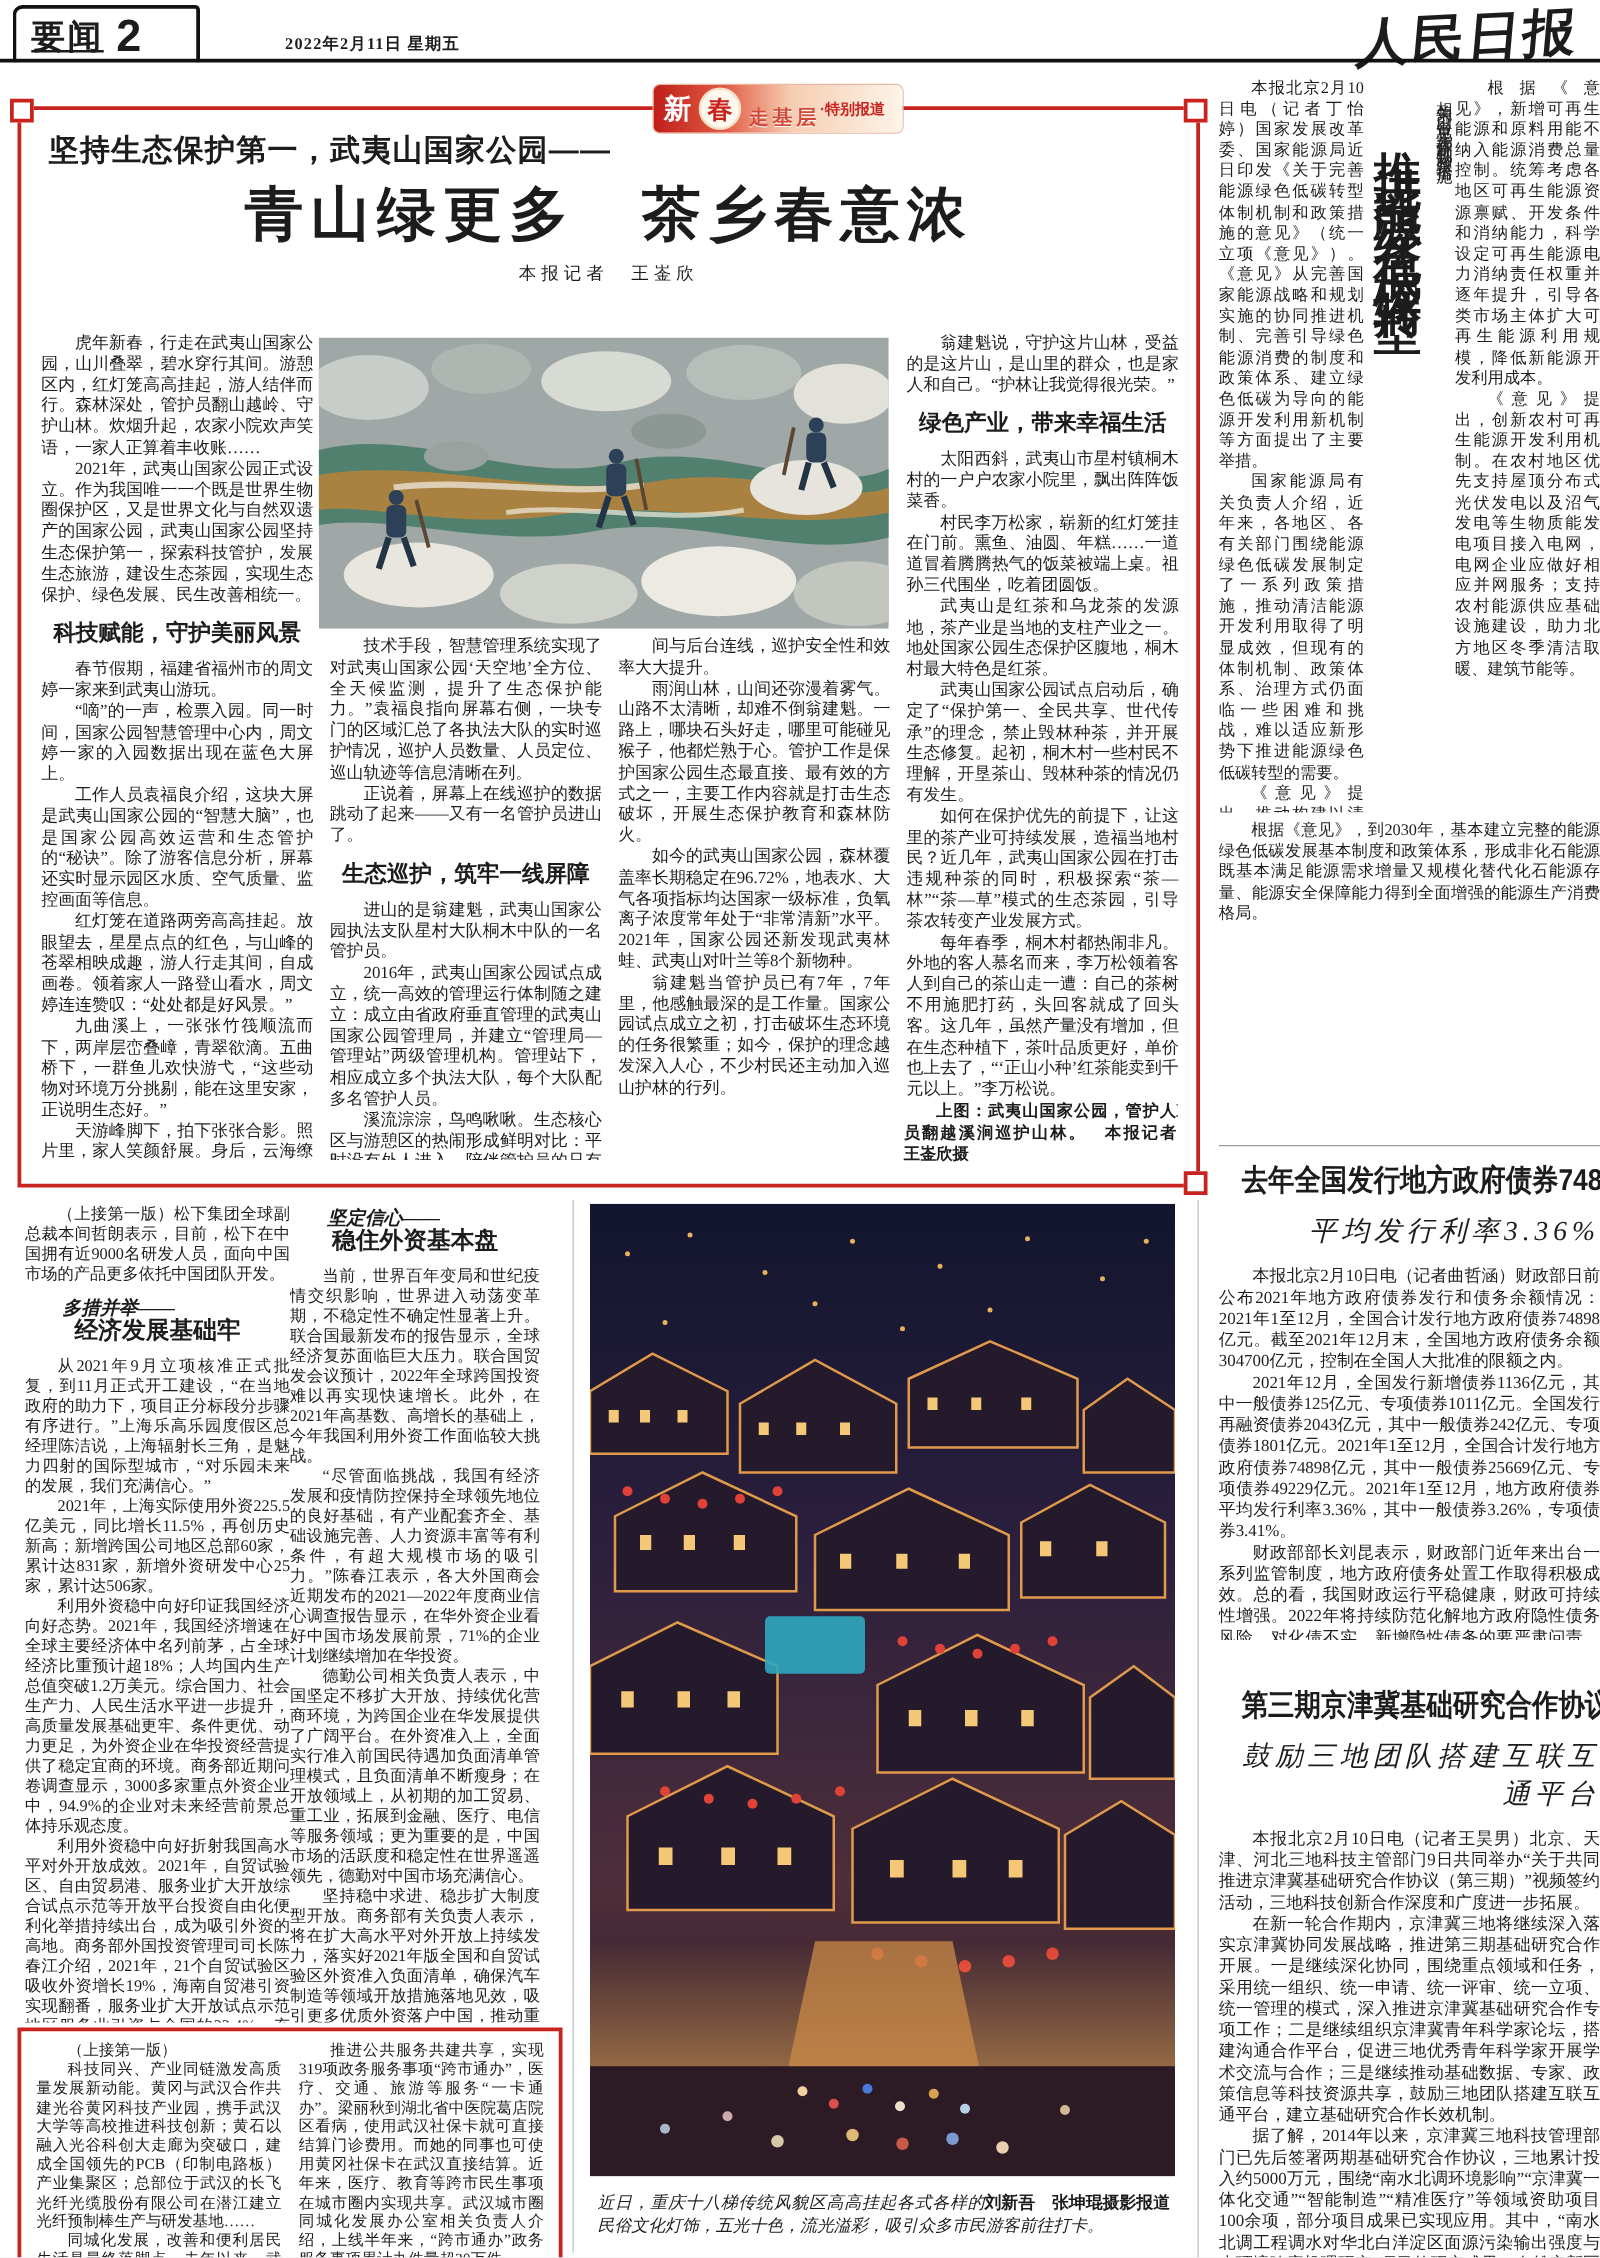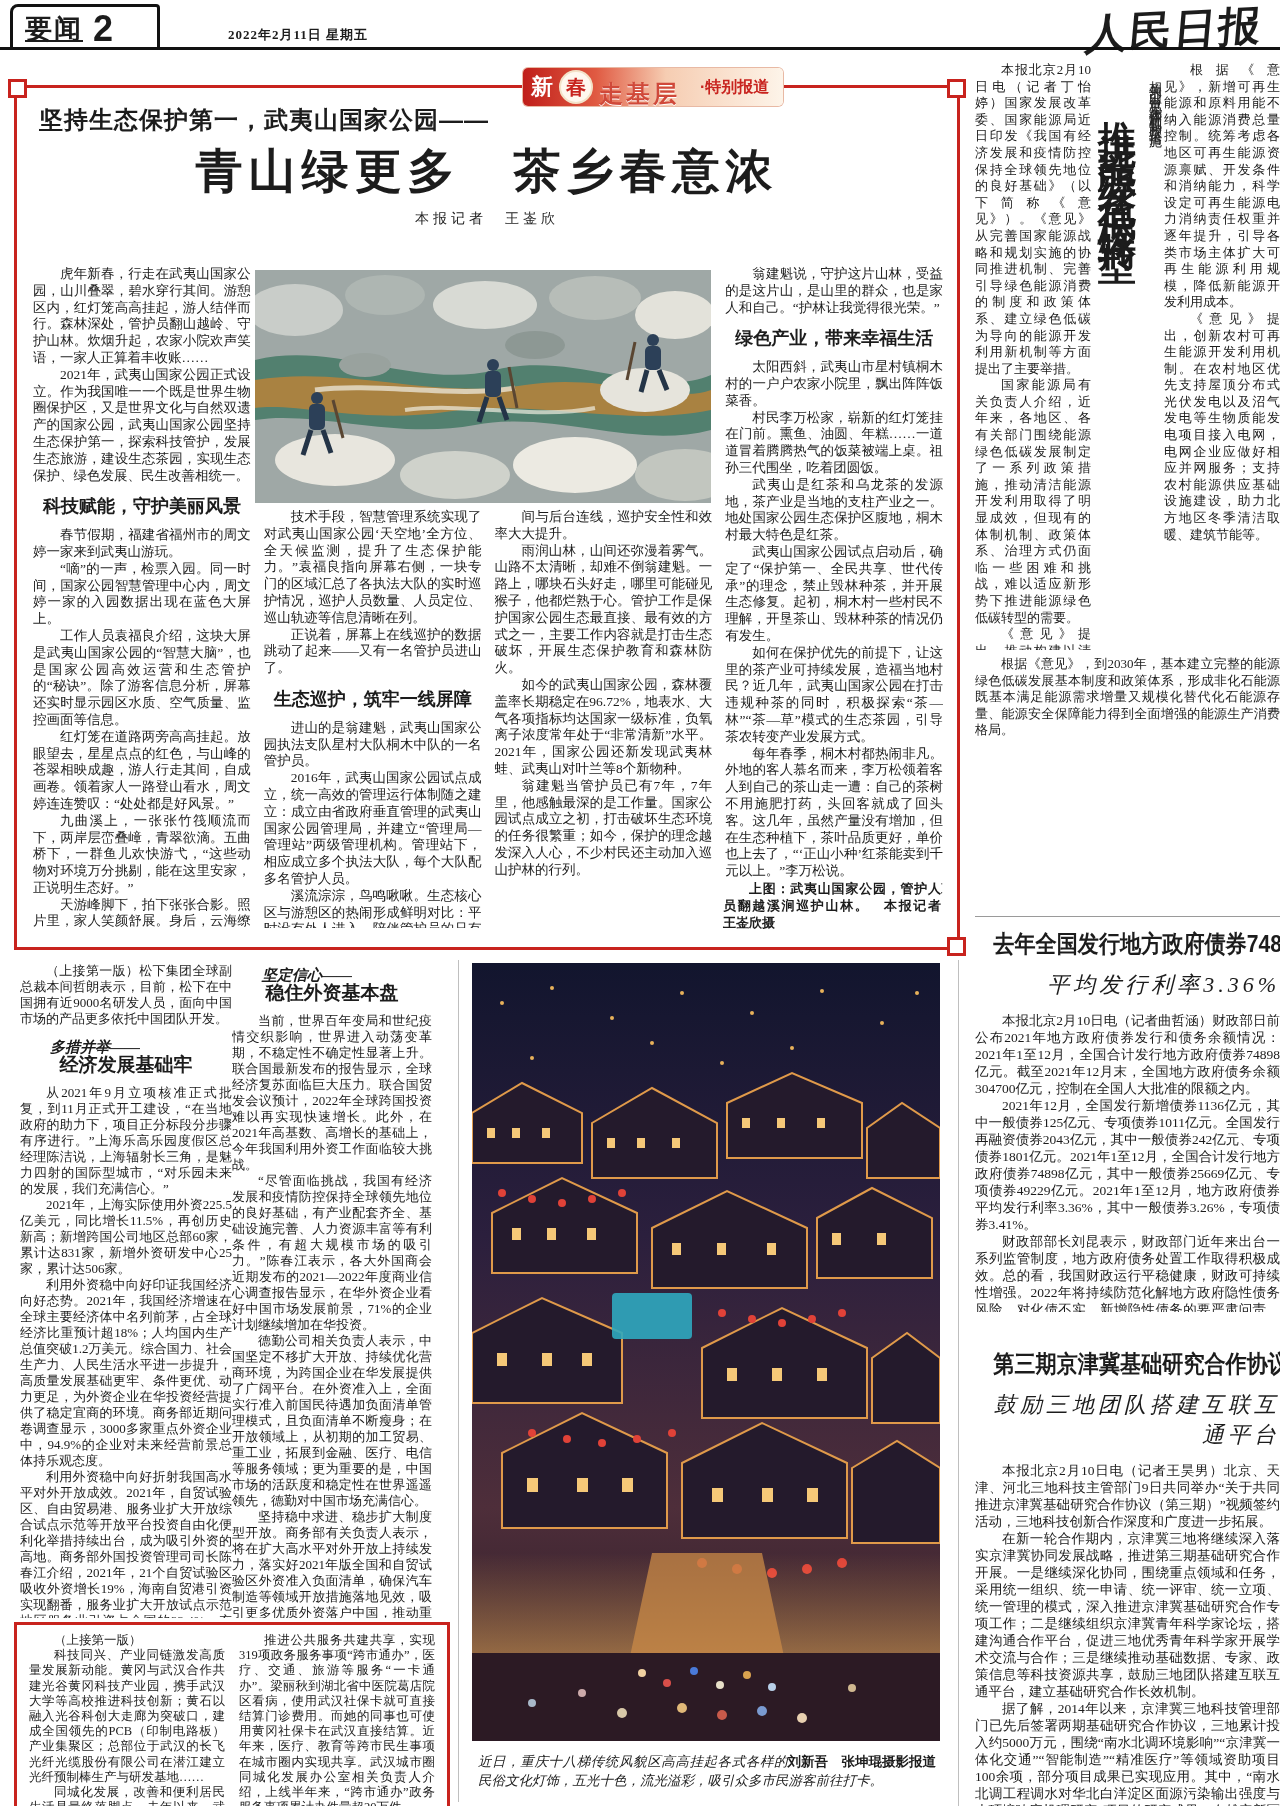--- a/index.html
+++ b/index.html
@@ -17,22 +17,22 @@
   
   #feature{position:absolute;left:14px;top:85px;width:946px;height:865px;border:3px solid #c8231e;box-sizing:border-box;}
   .corner{position:absolute;width:13px;height:13px;border:3px solid #c8231e;background:#fff;}
   .c-tl{left:-9px;top:-9px;} .c-tr{right:-9px;top:-9px;} .c-br{right:-9px;bottom:-9px;}
   .badge{position:absolute;left:506px;top:-20px;height:38px;display:flex;align-items:center;z-index:5;
          background:linear-gradient(90deg,#c01f1a 0%,#e05a42 28%,#f6cdb2 55%,#fdf4e9 100%);
          border-radius:5px;padding:0 14px 0 8px;box-shadow:0 0 0 1px #e8b9a4;}
   .badge .b-xin{color:#fff;font-weight:bold;font-size:22px;font-family:"Liberation Sans",sans-serif;}
   .badge .b-chun{width:30px;height:30px;border-radius:50%;background:#fff8ef;color:#c8231e;font-weight:bold;
                  font-size:20px;display:flex;align-items:center;justify-content:center;margin:0 6px;border:2px solid #f3e2c8;}
-  .badge .b-zou{color:#d0493a;font-weight:bold;font-size:24px;letter-spacing:3px;font-family:Liberation Mono, monospace;text-shadow:0 1px 0 #fff;margin-top:14px;}
-  .badge .b-tail{color:#c8231e;font-weight:bold;font-size:16px;margin-left:20px;font-family:"Liberation Sans",sans-serif;}
+  .badge .b-zou{color:#d0493a;font-weight:bold;font-size:16px;letter-spacing:3px;font-family:Liberation Mono, monospace;text-shadow:0 1px 0 #fff;margin-top:14px;}
+  .badge .b-tail{color:#c8231e;font-weight:bold;font-size:12px;margin-left:0;font-family:"Liberation Sans",sans-serif;}
   .f-kicker{position:absolute;left:22px;top:16px;font-size:24px;font-weight:bold;
             font-family:"Liberation Sans","DejaVu Sans",sans-serif;letter-spacing:1px;}
   .f-headline{position:absolute;left:0;top:52px;width:100%;text-align:center;font-size:47px;font-weight:bold;
               font-family:"Liberation Sans","DejaVu Sans",sans-serif;letter-spacing:6px;}
   .f-byline{position:absolute;left:0;top:122px;width:100%;text-align:center;font-size:14px;letter-spacing:4px;}
   .f-cols{position:absolute;left:16px;top:178px;width:910px;height:662px;display:flex;gap:13px;}
   .f-col{width:218px;overflow:hidden;text-align:justify;font-size:13.5px;line-height:16.8px;}
   .para{margin:0;text-indent:2em;}
   .f-sub{font-family:"Liberation Sans","DejaVu Sans",sans-serif;font-weight:bold;font-size:18px;
          text-align:center;text-indent:0;margin:14px 0 12px 0;}
@@ -355,21 +355,21 @@
         <circle cx="60" cy="740" r="4" fill="#a8b8c8"></circle>
     </g>
   </svg>
   <div id="photo2-caption">
     <span class="credit">刘新吾　张坤琨摄影报道</span>
     <p class="cap-text">近日，重庆十八梯传统风貌区高高挂起各式各样的民俗文化灯饰，五光十色，流光溢彩，吸引众多市民游客前往打卡。</p>
   </div>
 
   <div id="energy-top" class="r-block">
     <div class="e-col">
-        <p class="para">本报北京2月10日电（记者丁怡婷）国家发展改革委、国家能源局近日印发《我国有经济发展和疫情防控保持全球领先地位的良好基础》（以下简称《意见》）。《意见》从完善国家能源战略和规划实施的协同推进机制、完善引导绿色能源消费的制度和政策体系、建立绿色低碳为导向的能源开发利用新机制等方面提出了主要举措。</p>
+        <p class="para">本报北京2月10日电（记者丁怡婷）国家发展改革委、国家能源局近日印发《关于完善能源绿色低碳转型体制机制和政策措施的意见》（统一立项《意见》）。《意见》从完善国家能源战略和规划实施的协同推进机制、完善引导绿色能源消费的制度和政策体系、建立绿色低碳为导向的能源开发利用新机制等方面提出了主要举措。</p>
         <p class="para">国家能源局有关负责人介绍，近年来，各地区、各有关部门围绕能源绿色低碳发展制定了一系列政策措施，推动清洁能源开发利用取得了明显成效，但现有的体制机制、政策体系、治理方式仍面临一些困难和挑战，难以适应新形势下推进能源绿色低碳转型的需要。</p>
         <p class="para">《意见》提出，推动构建以清洁低碳能源为主体的能源供应体系。以沙漠、戈壁、荒漠地区为重点，加快推进大型风电、光伏发电基地建设，对区域内现有煤电机组实施升级改造，支持新能源电力能建尽建、能并尽并、能发尽发。</p>
       </div>
     <div class="v-wrap">
       <div class="v-head">推进能源绿色低碳转型</div>
       <div class="v-kick">相关部门出台意见完善体制机制和政策措施</div>
     </div>
     <div class="e-col">
         <p class="para">根据《意见》，新增可再生能源和原料用能不纳入能源消费总量控制。统筹考虑各地区可再生能源资源禀赋、开发条件和消纳能力，科学设定可再生能源电力消纳责任权重并逐年提升，引导各类市场主体扩大可再生能源利用规模，降低新能源开发利用成本。</p>
         <p class="para">《意见》提出，创新农村可再生能源开发利用机制。在农村地区优先支持屋顶分布式光伏发电以及沼气发电等生物质能发电项目接入电网，电网企业应做好相应并网服务；支持农村能源供应基础设施建设，助力北方地区冬季清洁取暖、建筑节能等。</p>

